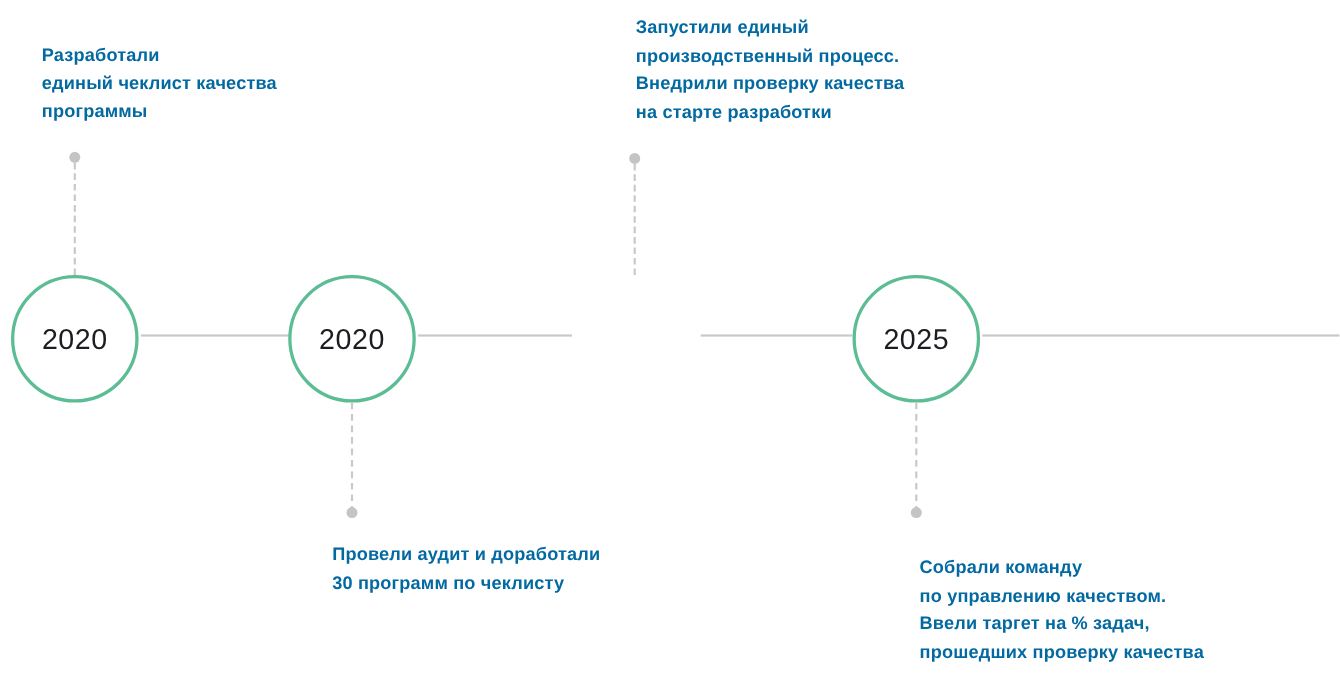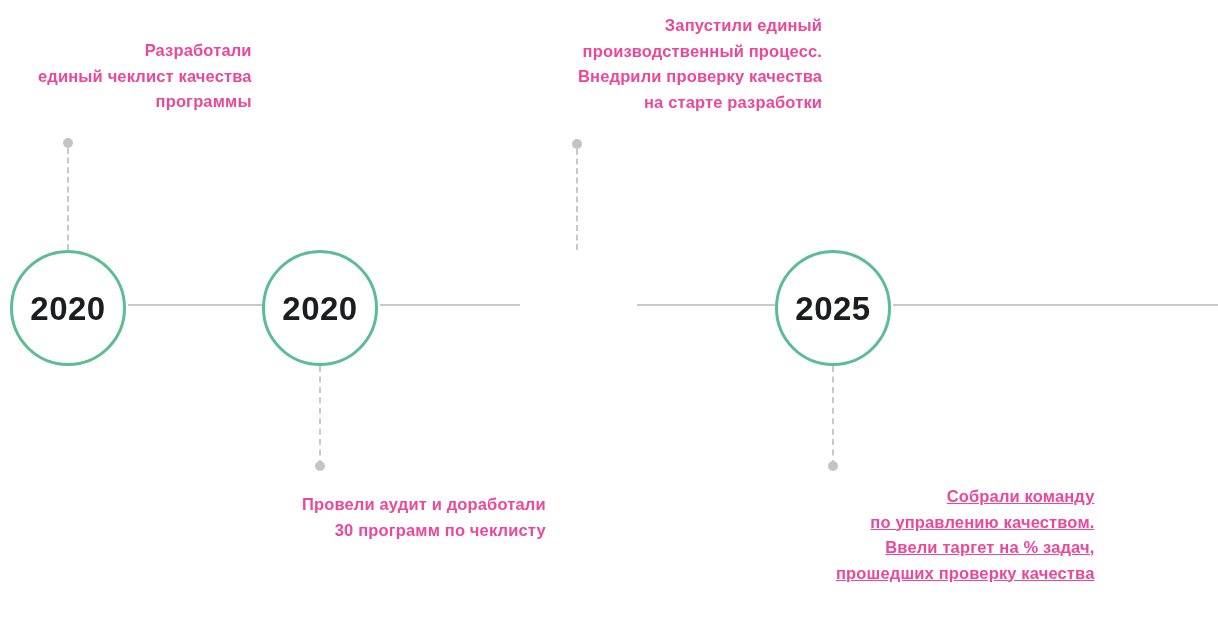--- a/index.html
+++ b/index.html
@@ -35,22 +35,22 @@
     height: 116px;
     border-radius: 50%;
     border: 3px solid #5cbd94;
     background: #ffffff;
     box-sizing: border-box;
     display: flex;
     align-items: center;
     justify-content: center;
   }
   .year-node-label {
-    font-size: 33px;
-    font-weight: 700;
+    font-size: 26px;
+    font-weight: 400;
     color: #1c1d21;
     letter-spacing: 0.5px;
     line-height: 1;
     user-select: none;
   }
 
   
   .leader {
     position: absolute;
     width: 0;
@@ -62,25 +62,24 @@
     height: 10px;
     border-radius: 50%;
     background: #c4c4c4;
   }
 
   
   .callout {
     position: absolute;
     font-size: 16.5px;
     font-weight: 700;
-    color: #ec4899;
+    color: #0369a1;
     line-height: 25.5px;
     letter-spacing: 0.15px;
     white-space: pre-line;
-    text-align: right;
   }
 </style>
 </head>
 <body>
 
 <div id="timeline-canvas">
 
   <div class="axis-line" style="left:128px; width:136px;"></div>
   <div class="axis-line" style="left:380px; width:140px;"></div>
   <div class="axis-line" style="left:637px; width:138px;"></div>
@@ -108,18 +107,18 @@
 Внедрили проверку качества
 на старте разработки</div>
   <div class="leader-dot" style="left:572px; top:139px;"></div>
   <div class="leader" style="left:576px; top:149px; height:101px;"></div>
 
   <div class="year-node" style="left:775px; top:250px;">
     <span class="year-node-label">2025</span>
   </div>
   <div class="leader" style="left:832px; top:366px; height:100px;"></div>
   <div class="leader-dot" style="left:828px; top:461px;"></div>
-  <div class="callout" style="left:836px; top:484px;text-decoration:underline;">Собрали команду
+  <div class="callout" style="left:836px; top:504px;">Собрали команду
 по управлению качеством.
 Ввели таргет на % задач,
 прошедших проверку качества</div>
 
 </div>
 
 </body></html>

